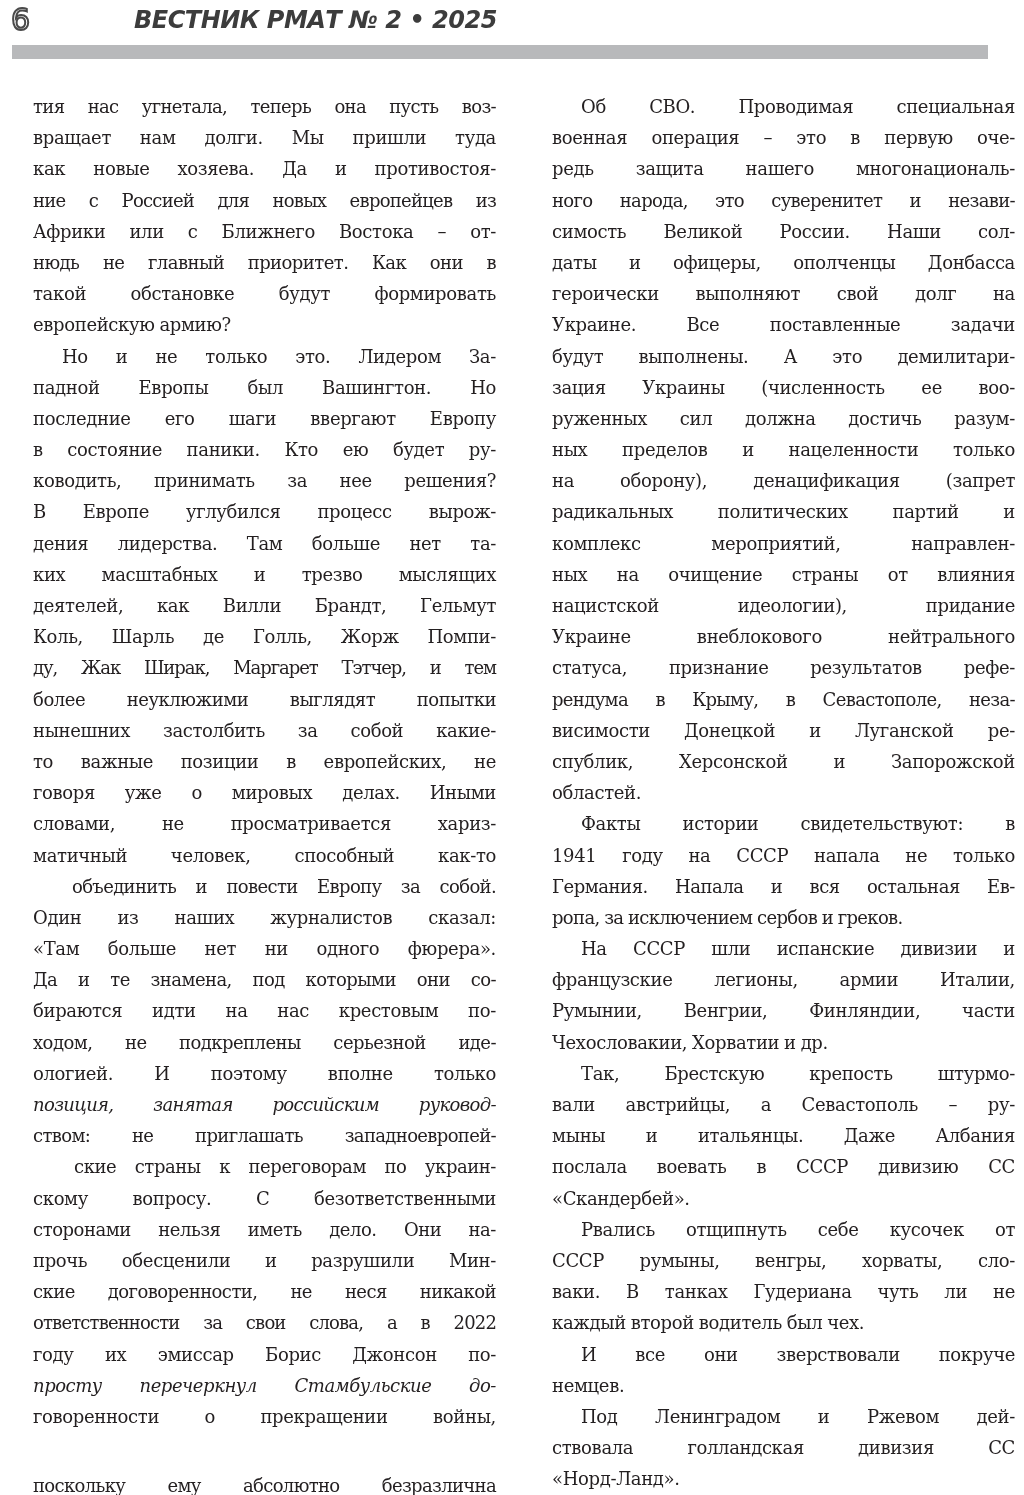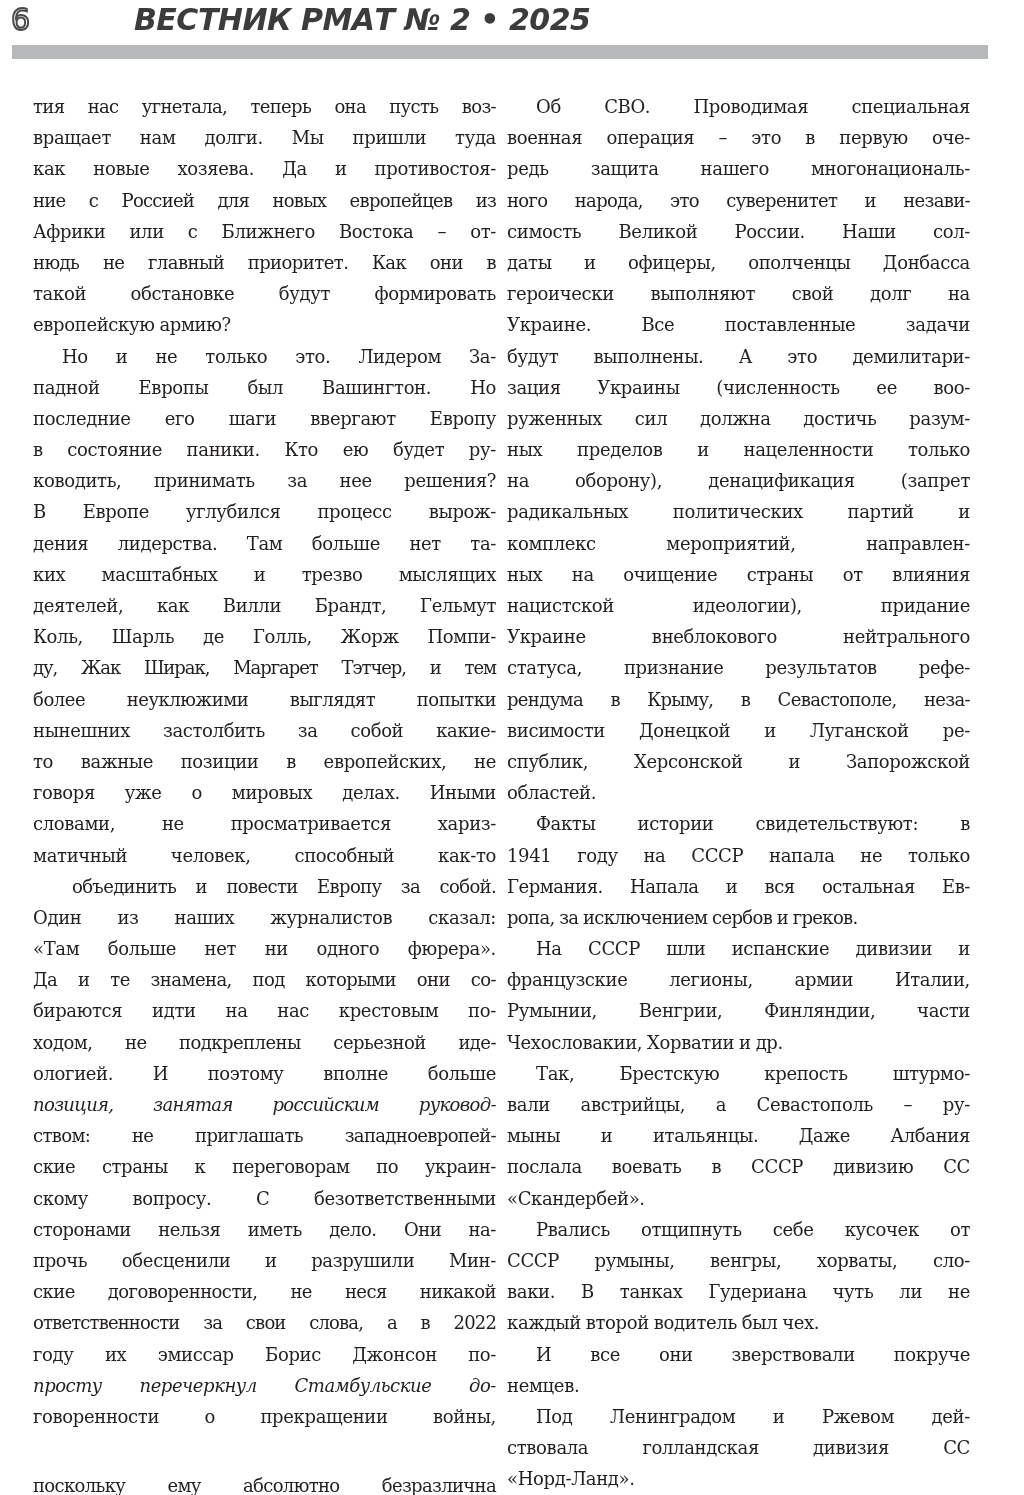--- a/index.html
+++ b/index.html
@@ -25,21 +25,21 @@
       -webkit-text-stroke: 2px #4a4a4a;
       font-weight: normal;
     }
     .masthead {
       position: absolute;
       left: 134px;
       top: 0px;
       font-family: "DejaVu Sans", sans-serif;
       font-weight: bold;
       font-style: italic;
-      font-size: 30px;
+      font-size: 24px;
       line-height: 40px;
       letter-spacing: -0.5px;
       color: #3c3c3c;
       white-space: nowrap;
     }
     .header-rule {
       position: absolute;
       left: 12px;
       top: 45px;
       width: 976px;
@@ -51,21 +51,21 @@
       top: 91px;
       font-family: "DejaVu Serif", serif;
       font-size: 18px;
       line-height: 31.2px;
       text-align: justify;
       hyphens: manual;
       letter-spacing: -0.35px;
       word-spacing: -0.5px;
     }
     .col-left { left: 33px; width: 463px; }
-    .col-right { left: 507px; width: 463px; }
+    .col-right { left: 552px; width: 463px; }
     .column p {
       margin: 0;
     }
     .column .line {
       display: block;
       text-align: justify;
       text-align-last: justify;
       white-space: nowrap;
       height: 31.2px;
       overflow: visible;
@@ -114,24 +114,24 @@
       <span class="line">то важные позиции в европейских, не</span>
       <span class="line">говоря уже о мировых делах. Иными</span>
       <span class="line">словами, не просматривается хариз-</span>
       <span class="line">матичный человек, способный как-то</span>
       <span class="line" style="letter-spacing: -0.65px; margin-left: 39px;">объединить и повести Европу за собой.</span>
       <span class="line">Один из наших журналистов сказал:</span>
       <span class="line">«Там больше нет ни одного фюрера».</span>
       <span class="line" style="letter-spacing: -0.55px;">Да и те знамена, под которыми они со-</span>
       <span class="line">бираются идти на нас крестовым по-</span>
       <span class="line" style="letter-spacing: -0.55px;">ходом, не подкреплены серьезной иде-</span>
-      <span class="line">ологией. И поэтому вполне больше</span>
+      <span class="line">ологией. И поэтому вполне только</span>
       <span class="line" style="letter-spacing: -0.65px; font-style: italic;">позиция, занятая российским руковод-</span>
       <span class="line" style="letter-spacing: -0.65px;">ством: не приглашать западноевропей-</span>
-      <span class="line" style="letter-spacing: -0.45px;">ские страны к переговорам по украин-</span>
+      <span class="line" style="letter-spacing: -0.45px; margin-left: 41px;">ские страны к переговорам по украин-</span>
       <span class="line">скому вопросу. С безответственными</span>
       <span class="line" style="letter-spacing: -0.45px;">сторонами нельзя иметь дело. Они на-</span>
       <span class="line">прочь обесценили и разрушили Мин-</span>
       <span class="line" style="letter-spacing: -0.55px;">ские договоренности, не неся никакой</span>
       <span class="line" style="letter-spacing: -0.85px;">ответственности за свои слова, а в 2022</span>
       <span class="line">году их эмиссар Борис Джонсон по-</span>
       <span class="line" style="letter-spacing: -0.45px; font-style: italic;">просту перечеркнул Стамбульские до-</span>
       <span class="line">говоренности о прекращении войны,</span>
       <span class="line" style="letter-spacing: -0.65px; margin-top: 38px;">поскольку ему абсолютно безразлична</span>
       <span class="line last">была судьба народа Украины.</span>

